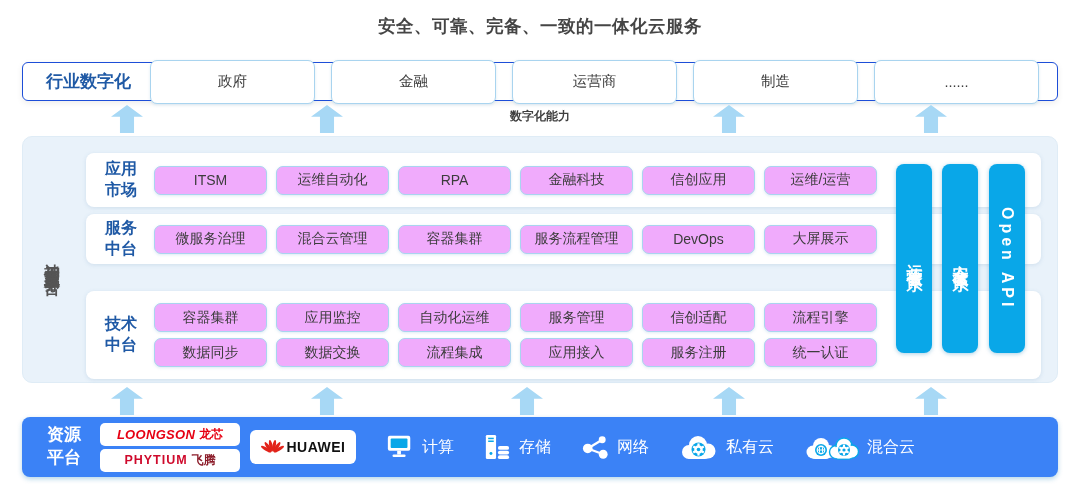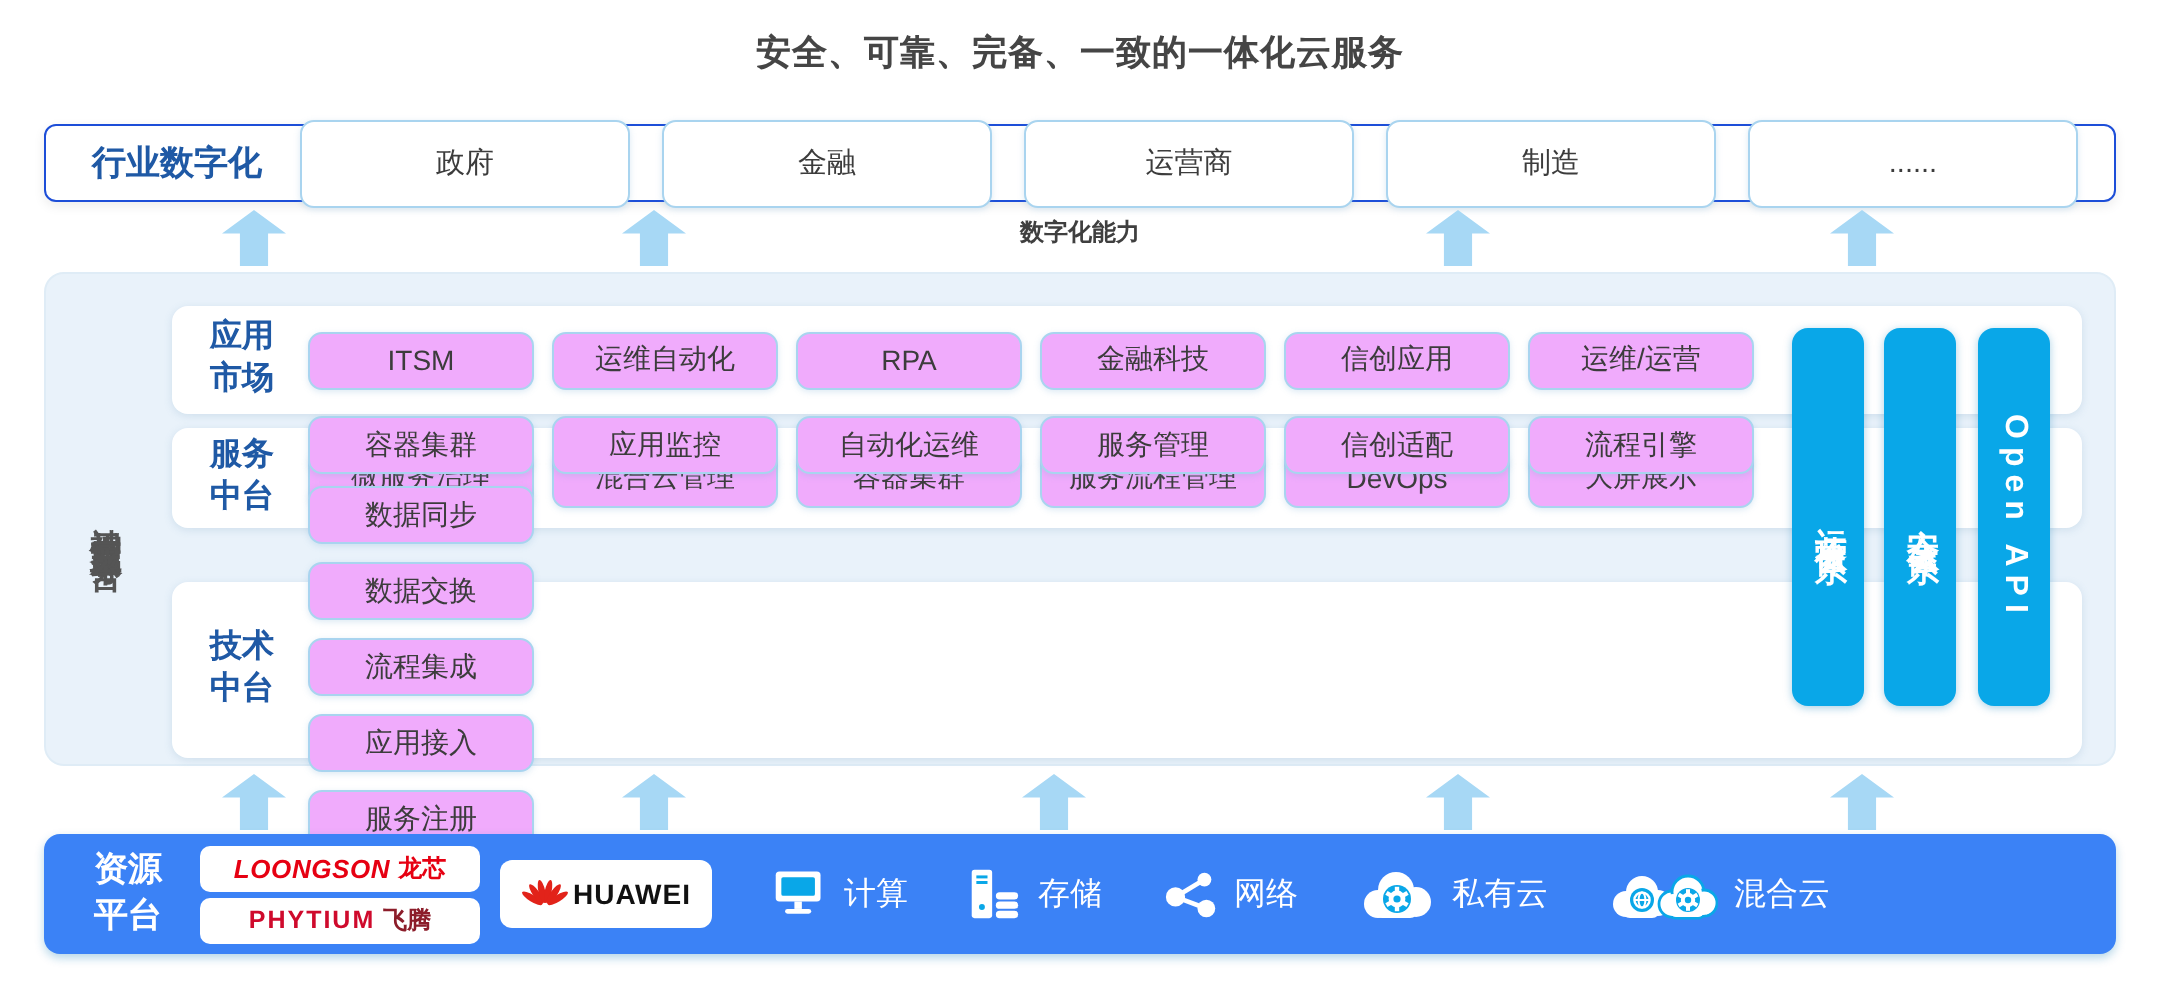--- a/index.html
+++ b/index.html
@@ -175,21 +175,21 @@
       <div class="prow-label">技术中台</div>
       <div class="row-boxes-col">
         <div class="row-boxes" style="margin-left:0;">
           <div class="pbox">容器集群</div>
           <div class="pbox">应用监控</div>
           <div class="pbox">自动化运维</div>
           <div class="pbox">服务管理</div>
           <div class="pbox">信创适配</div>
           <div class="pbox">流程引擎</div>
         </div>
-        <div class="row-boxes" style="margin-left:0;flex-direction:column;">
+        <div class="row-boxes" style="margin-left:0;">
           <div class="pbox">数据同步</div>
           <div class="pbox">数据交换</div>
           <div class="pbox">流程集成</div>
           <div class="pbox">应用接入</div>
           <div class="pbox">服务注册</div>
           <div class="pbox">统一认证</div>
         </div>
       </div>
     </div>
 

